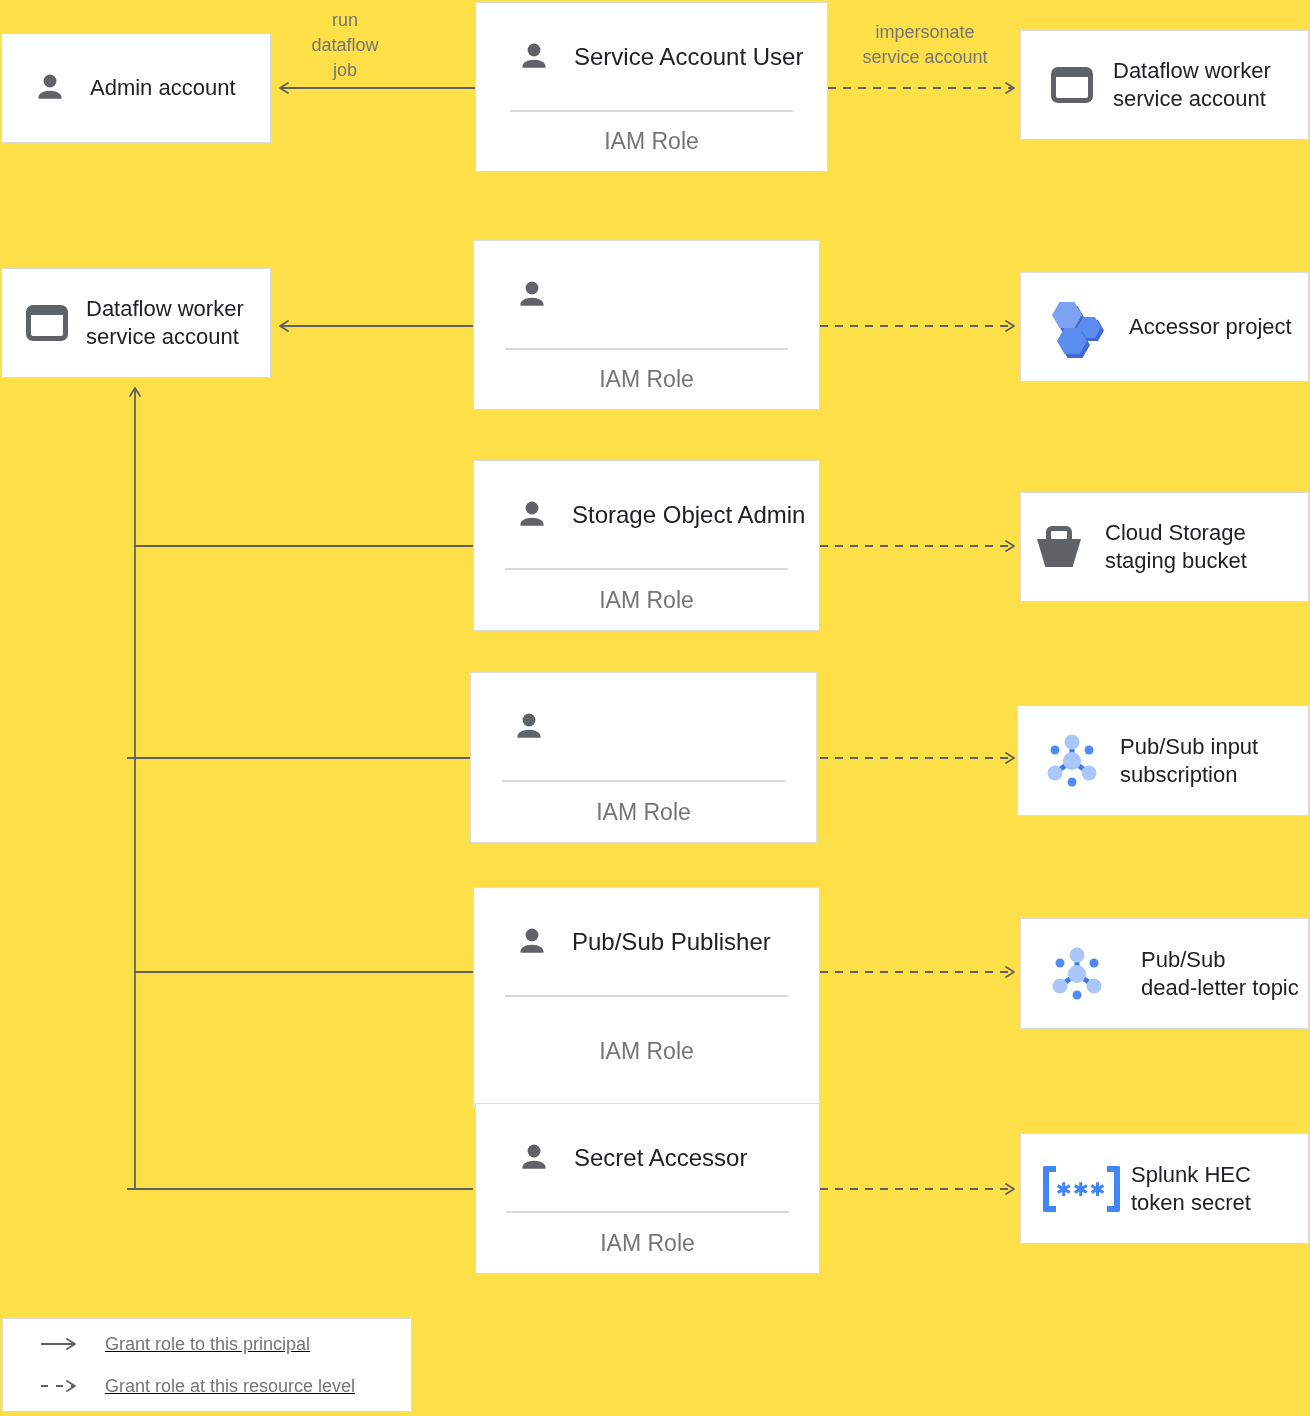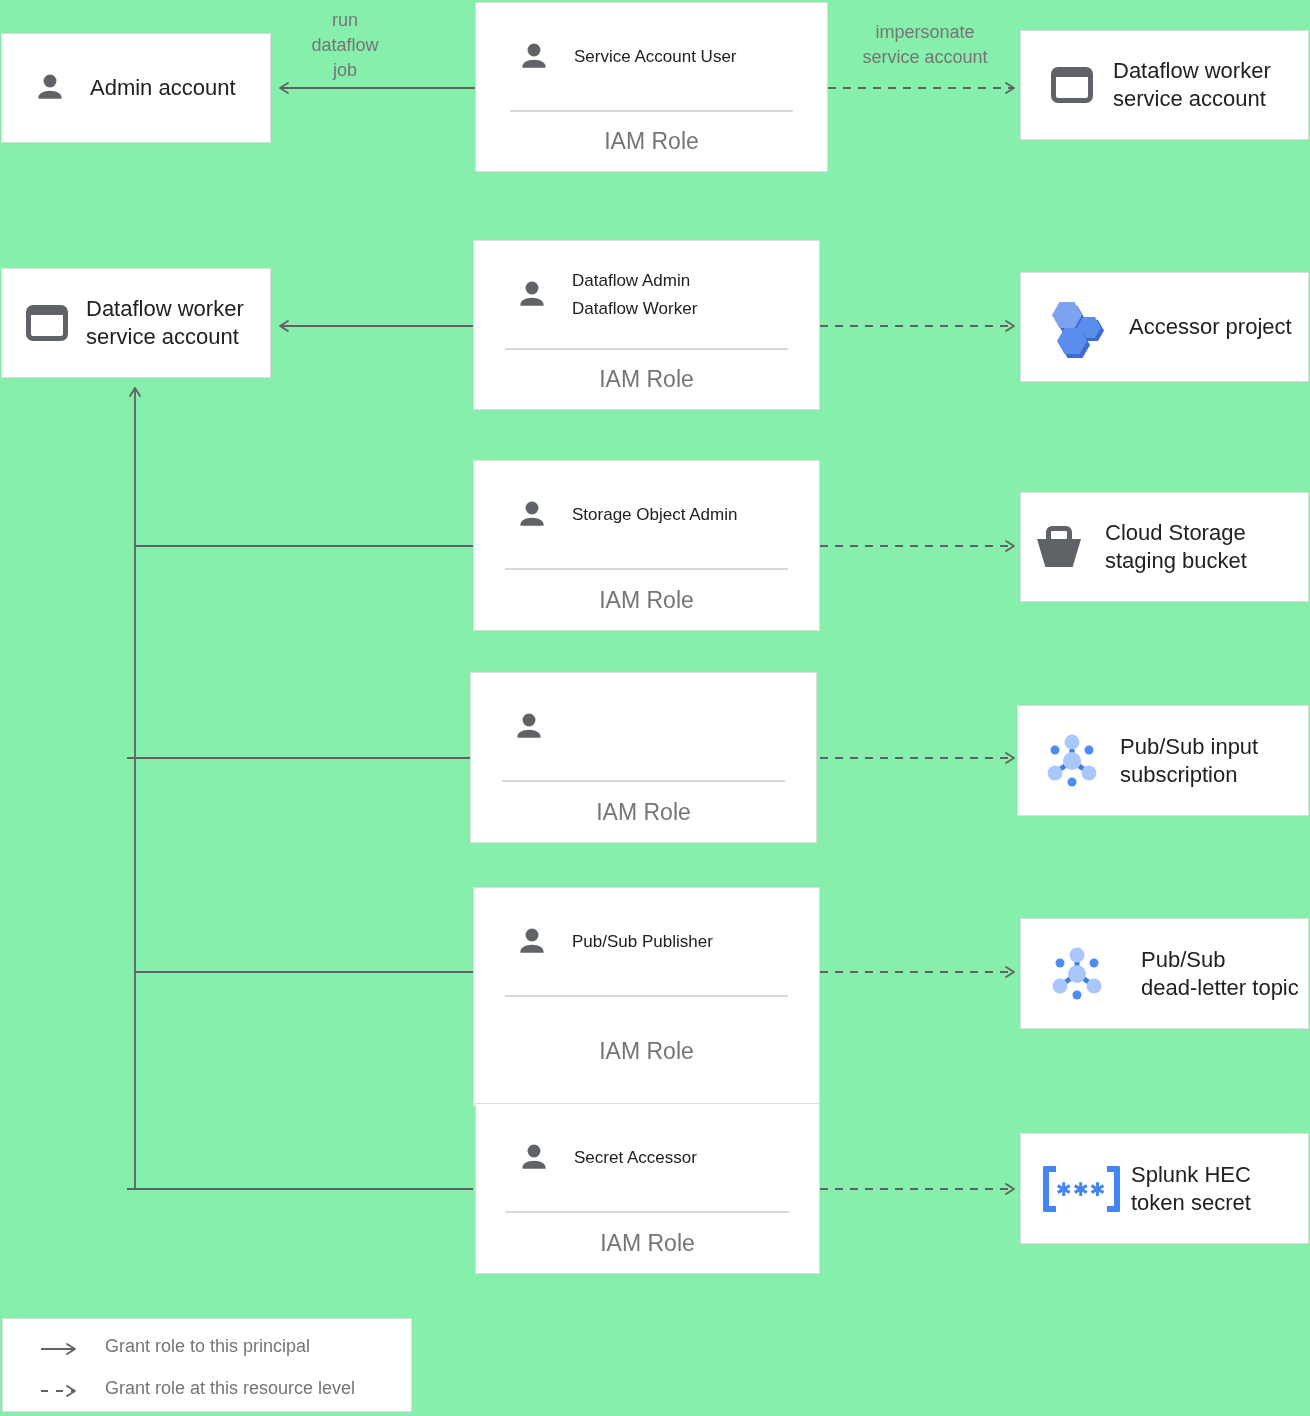--- a/index.html
+++ b/index.html
@@ -1,30 +1,30 @@
 <!DOCTYPE html>
 <html><head>
 <meta charset="utf-8">
 <style>
   html,body{margin:0;padding:0;background:#fff;}
   .canvas{
-    position:relative;width:1310px;height:1416px;background:#86efac;overflow:hidden;
+    position:relative;width:1310px;height:1416px;background:#fde047;overflow:hidden;
     font-family:"Liberation Sans",sans-serif;
   }
   svg.wires{position:absolute;left:0;top:0;z-index:0;}
   .box{position:absolute;background:#fff;border:1.5px solid #dcdcdc;box-sizing:border-box;z-index:1;}
 
   
   .res{display:flex;align-items:center;gap:20px;padding-left:26px;}
   .res-label{font-size:22px;color:#202124;line-height:28px;white-space:pre-line;}
 
   
   .iam{display:flex;flex-direction:column;}
   .iam-top{height:107px;display:flex;align-items:center;gap:22px;padding-left:40px;box-sizing:border-box;}
-  .iam-title{font-size:17px;color:#202124;line-height:28px;white-space:pre-line;}
+  .iam-title{font-size:24px;color:#202124;line-height:28px;white-space:pre-line;}
   .iam-divider{align-self:center;width:283px;border-top:2px solid #d8d8d8;height:0;}
   .iam-footer{flex:1;display:flex;align-items:center;justify-content:center;font-size:23px;color:#757575;}
 
   
   .edge-label{position:absolute;z-index:2;color:#757575;font-size:18px;line-height:25px;
     text-align:center;white-space:pre-line;}
 
   
   .person-svg{fill:#5f6368;flex:0 0 auto;}
   .card-icon{width:42px;height:36px;box-sizing:border-box;border:5px solid #5f6368;
@@ -40,21 +40,21 @@
   .secret-icon{display:flex;align-items:center;width:72px;height:48px;flex:0 0 auto;}
   .brk{width:13px;height:46px;box-sizing:border-box;border:6px solid #4285f4;flex:0 0 auto;}
   .brk-l{border-right:none;border-radius:2px 0 0 2px;}
   .brk-r{border-left:none;border-radius:0 2px 2px 0;}
   .secret-stars{flex:1;text-align:center;color:#4285f4;font-size:19px;letter-spacing:1px;
     line-height:46px;font-family:"DejaVu Sans",sans-serif;}
 
   
   .legend{left:2px;top:1318px;width:410px;height:94px;display:flex;flex-direction:column;
     justify-content:center;gap:17px;padding-left:36px;}
-  .legend-row{display:flex;align-items:flex-end;gap:18px;height:25px;}
+  .legend-row{display:flex;align-items:center;gap:18px;height:25px;text-decoration:underline;}
   .legend-label{font-size:18px;color:#757575;}
 </style>
 </head>
 <body>
 
 <div class="canvas">
 
   <svg class="wires" width="1310" height="1416" viewBox="0 0 1310 1416">
     <defs>
       <marker id="ah" markerUnits="userSpaceOnUse" markerWidth="16" markerHeight="16" refX="11" refY="8" orient="auto">
@@ -111,22 +111,20 @@
     <div class="iam-divider"></div>
     <div class="iam-footer">IAM Role</div>
   </div>
 
   <div class="box iam" style="left:473px;top:240px;width:347px;height:170px;">
     <div class="iam-top">
       <svg class="person-svg" viewBox="0 0 24 24" width="36" height="36">
         <circle cx="12" cy="7.3" r="4.3"></circle>
         <path d="M12 13.9c-4.2 0-7.7 1.9-7.7 4.3v1h15.4v-1c0-2.4-3.5-4.3-7.7-4.3z"></path>
       </svg>
-      <div class="iam-title">Dataflow Admin
-Dataflow Worker</div>
     </div>
     <div class="iam-divider"></div>
     <div class="iam-footer">IAM Role</div>
   </div>
 
   <div class="box iam" style="left:473px;top:460px;width:347px;height:171px;">
     <div class="iam-top">
       <svg class="person-svg" viewBox="0 0 24 24" width="36" height="36">
         <circle cx="12" cy="7.3" r="4.3"></circle>
         <path d="M12 13.9c-4.2 0-7.7 1.9-7.7 4.3v1h15.4v-1c0-2.4-3.5-4.3-7.7-4.3z"></path>

